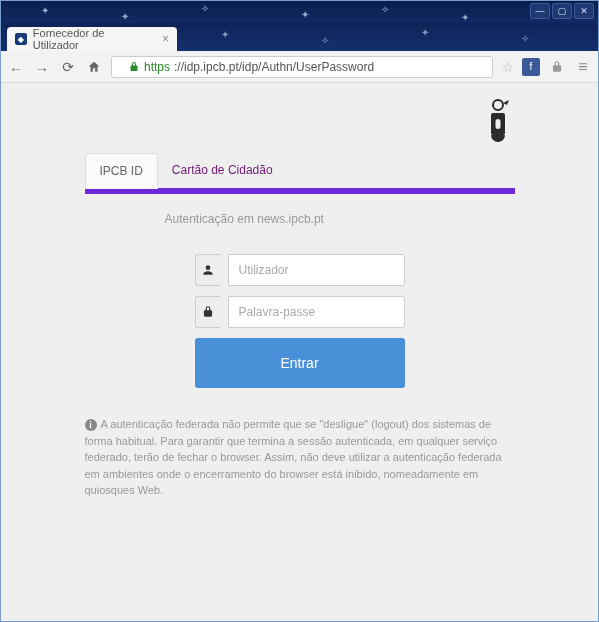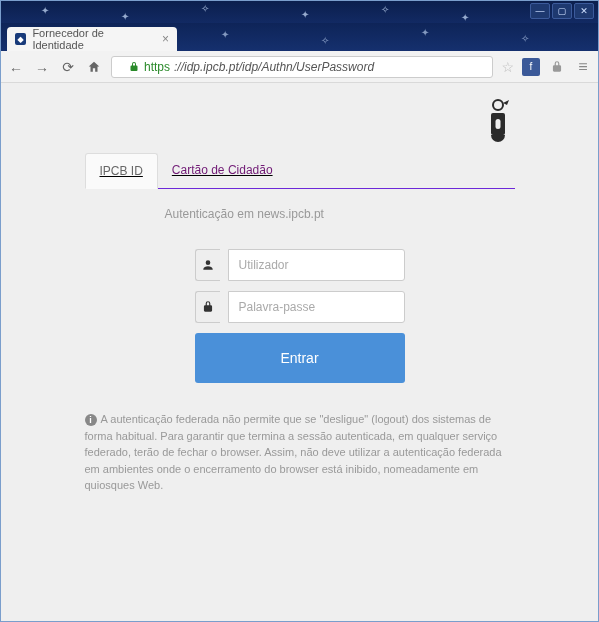--- a/index.html
+++ b/index.html
@@ -19,34 +19,34 @@
   .favicon { width: 12px; height: 12px; background: #183a7a; border-radius: 2px; display:flex; align-items:center; justify-content:center; color:#fff; font-size:8px;}
   .tab .close { color:#888; font-size:12px; margin-left:4px; cursor:pointer; }
 
   
   .toolbar { height: 32px; background: #f2f2f2; border-bottom: 1px solid #d9d9d9; display: flex; align-items: center; padding: 0 6px; gap: 8px; }
   .navbtn { width: 18px; height: 18px; display:flex; align-items:center; justify-content:center; color:#666; cursor:pointer; font-size:14px; }
   .urlbar { flex:1; height:22px; border:1px solid #ccc; border-radius:3px; background:#fff; display:flex; align-items:center; padding:0 16px; font-size:12px; color:#555; gap:4px; }
   .lock { width:12px; height:12px; display:inline-block; }
   .lock svg { width:12px; height:12px; }
   .url-https { color:#2a8a2a; }
-  .url-rest { color:#555;font-style:italic; }
+  .url-rest { color:#555; }
   .starbtn { color:#bbb; font-size:14px; cursor:pointer; }
   .extbtn { width:18px; height:18px; border-radius:2px; display:flex; align-items:center; justify-content:center; font-size:10px; }
   .ext-fb { background:#3b5998; color:#fff; }
   .ext-lock { color:#999; }
   .ext-menu { color:#888; font-size:16px; }
 
   
   .page { flex:1; background:#efefef; overflow:auto; }
   .container { width: 430px; margin: 14px auto 0; }
   .logo { display:flex; justify-content:flex-end; margin-bottom:10px; }
   .logo-img { width:34px; height:46px; }
 
-  .tabsrow { display:flex; border-bottom:1px solid #6d28d9;text-decoration:underline; }
+  .tabsrow { display:flex; border-bottom:6px solid #6d28d9; }
   .ptab { padding:10px 14px; font-size:12px; color:#701a75; cursor:pointer; }
   .ptab.active { background:#fafafa; border:1px solid #ddd; border-bottom:1px solid #fafafa; margin-bottom:-1px; color:#666; border-radius:3px 3px 0 0;}
   
   .authbox { padding-top:18px; }
   .authmsg { font-size:12px; color:#999; margin-bottom:28px; margin-left:80px; }
   .fieldrow { display:flex; width:210px; margin:10px auto 10px;gap:8px; }
   .fieldicon { width:36px; height:32px; border:1px solid #ccc; border-right:none; background:#eee; display:flex; align-items:center; justify-content:center; color:#555; border-radius:3px 0 0 3px;}
   .fieldicon svg { width:14px; height:14px; }
   .field { flex:1; height:32px; border:1px solid #ccc; border-radius:0 3px 3px 0; padding:0 10px; font-size:12px; color:#555; outline:none; }
   .field::placeholder { color:#aaa; }
@@ -74,21 +74,21 @@
     </div>
   </div>
 
   <div class="tabstrip">
     <span class="star" style="left:220px;top:6px">✦</span>
     <span class="star" style="left:320px;top:12px">✧</span>
     <span class="star" style="left:420px;top:4px">✦</span>
     <span class="star" style="left:520px;top:10px">✧</span>
     <div class="tab">
       <span class="favicon">◆</span>
-      <span>Fornecedor de Identidade</span>
+      <span>Fornecedor de Utilizador</span>
       <span class="close">×</span>
     </div>
   </div>
 
   <div class="toolbar">
     <div class="navbtn">←</div>
     <div class="navbtn">→</div>
     <div class="navbtn">⟳</div>
     <div class="navbtn">
       <svg viewBox="0 0 24 24" width="14" height="14" fill="#666">

